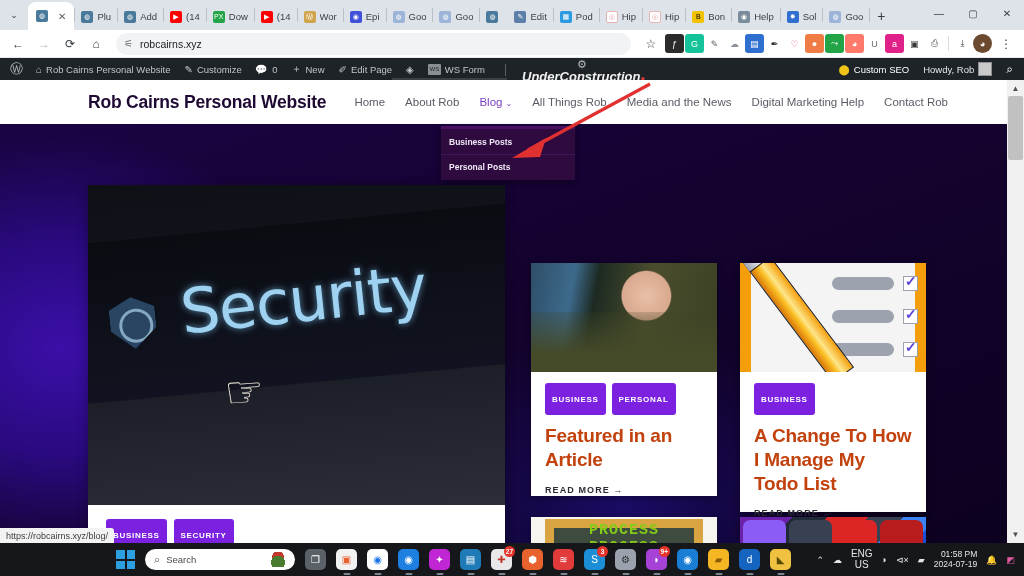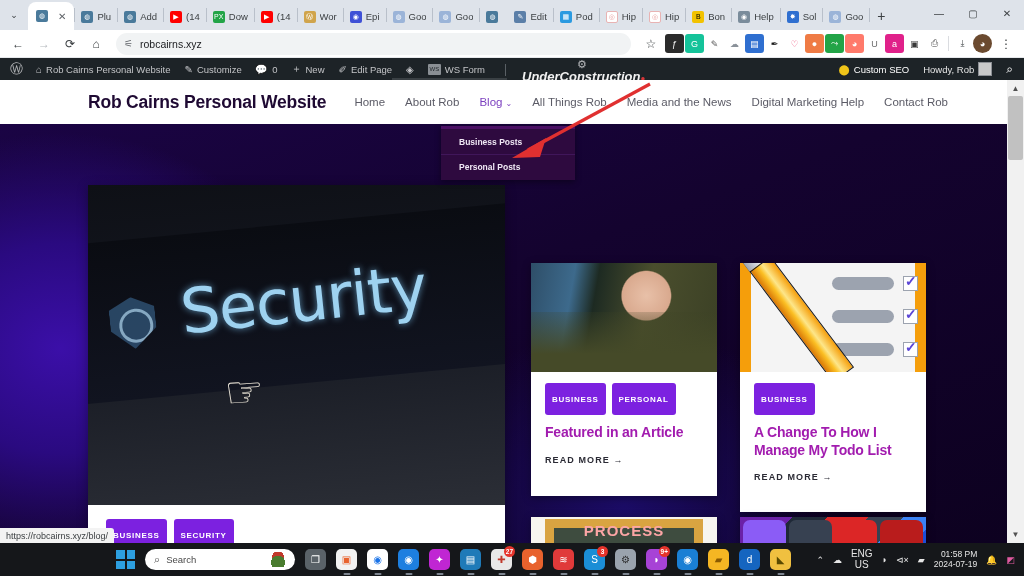--- a/index.html
+++ b/index.html
@@ -103,21 +103,21 @@
   .nav a { font-size: 11.5px; color: #5b5b66; text-decoration: none; padding: 0 10px; white-space: nowrap; }
   .nav a.current { color: #7b3fbf; }
   .nav .caret { font-size: 8px; margin-left: 3px; color:#7b3fbf; }
 
   .dropdown {
     position: absolute; left: 441px; top: 46px; width: 134px; height: 54px;
     background: #2e0a3f; border-top: 3px solid #4a0f63;
     box-shadow: 0 2px 6px rgba(0,0,0,.4); z-index: 8;
   }
   .dropdown .dd-item {
-    height: 25px; display: flex; align-items: center; padding-left: 18px;
+    height: 25px; display: flex; align-items: center; padding-left: 8px;
     color: #f0e8f5; font-size: 8.5px; font-weight: 600;
   }
   .dropdown .dd-item + .dd-item { border-top: 1px solid #40165a; }
 
   
   .hero {
     position: absolute; left: 88px; top: 105px; width: 417px; height: 372px;
     background: #fff; box-shadow: 0 2px 10px rgba(0,0,0,.35);
   }
   .hero-img {
@@ -159,21 +159,21 @@
   }
 
   
   .card {
     position: absolute; background: #fff; box-shadow: 0 2px 8px rgba(0,0,0,.35);
   }
   .card .cimg { width: 100%; background-size: cover; position: relative; overflow: hidden; }
   .card .cbody { padding: 11px 14px 12px 14px; }
   .card .ctags { display: flex; gap: 6px; margin-bottom: 9px; }
   .card .ctitle {
-    font-size: 14px; font-weight: 700; color: #a21caf; line-height: 1.25;
+    font-size: 19px; font-weight: 700; color: #c2410c; line-height: 1.25;
     letter-spacing: -0.2px;
   }
   .card .cmore {
     margin-top: 13px; font-size: 9px; font-weight: 700; letter-spacing: 1.1px;
     color: #2b2b35;
   }
 
   .card1 { left: 531px; top: 183px; width: 186px; height: 233px; }
   .card1 .cimg { height: 109px;
     background:
@@ -198,22 +198,22 @@
   .obar { position:absolute; top:0; width:11px; height:109px; background:#f59e0b; }
   .cl-row { position:absolute; right:8px; display:flex; align-items:center; gap:9px; }
   .cl-bar { width: 62px; height: 13px; background:#9ca3af; border-radius: 7px; }
   .cl-box { width:15px; height:15px; border:1.4px solid #9ca3af; background:#fff; position:relative; }
   .cl-box::after { content:"✓"; position:absolute; left:1px; top:-4px; color:#5b46d6; font-size:14px; font-weight:700; }
 
   .card3 { left: 531px; top: 437px; width: 186px; height: 106px; }
   .card3 .cimg { height: 106px; background: #f7f5ef; }
   .chalk { position:absolute; left: 14px; top: 2px; width: 158px; height: 82px;
     background:#3e4c3f; border: 9px solid #d9a441; }
-  .chalk .ct { color:#fca5a5; font-size: 15px; font-weight:700; text-align:center;
-    font-family: Liberation Sans, sans-serif; letter-spacing:1px; }
+  .chalk .ct { color:#84cc16; font-size: 15px; font-weight:700; text-align:center;
+    font-family: Liberation Mono, monospace; letter-spacing:1px; }
 
   .card4 { left: 740px; top: 437px; width: 186px; height: 106px; }
   .card4 .cimg { height: 106px;
     background:
       linear-gradient(135deg,#6b21a8 0 18%, #1f2937 18% 30%, #dc2626 30% 44%, #374151 44% 56%,
       #3b82f6 56% 68%, #1d4ed8 68% 80%, #111827 80% 100%); }
   .appgrid { position:absolute; inset:0; display:grid; grid-template-columns: repeat(4,1fr);
     grid-template-rows: repeat(3,1fr); gap:3px; padding:3px; }
   .appgrid span { border-radius:7px; }
 

